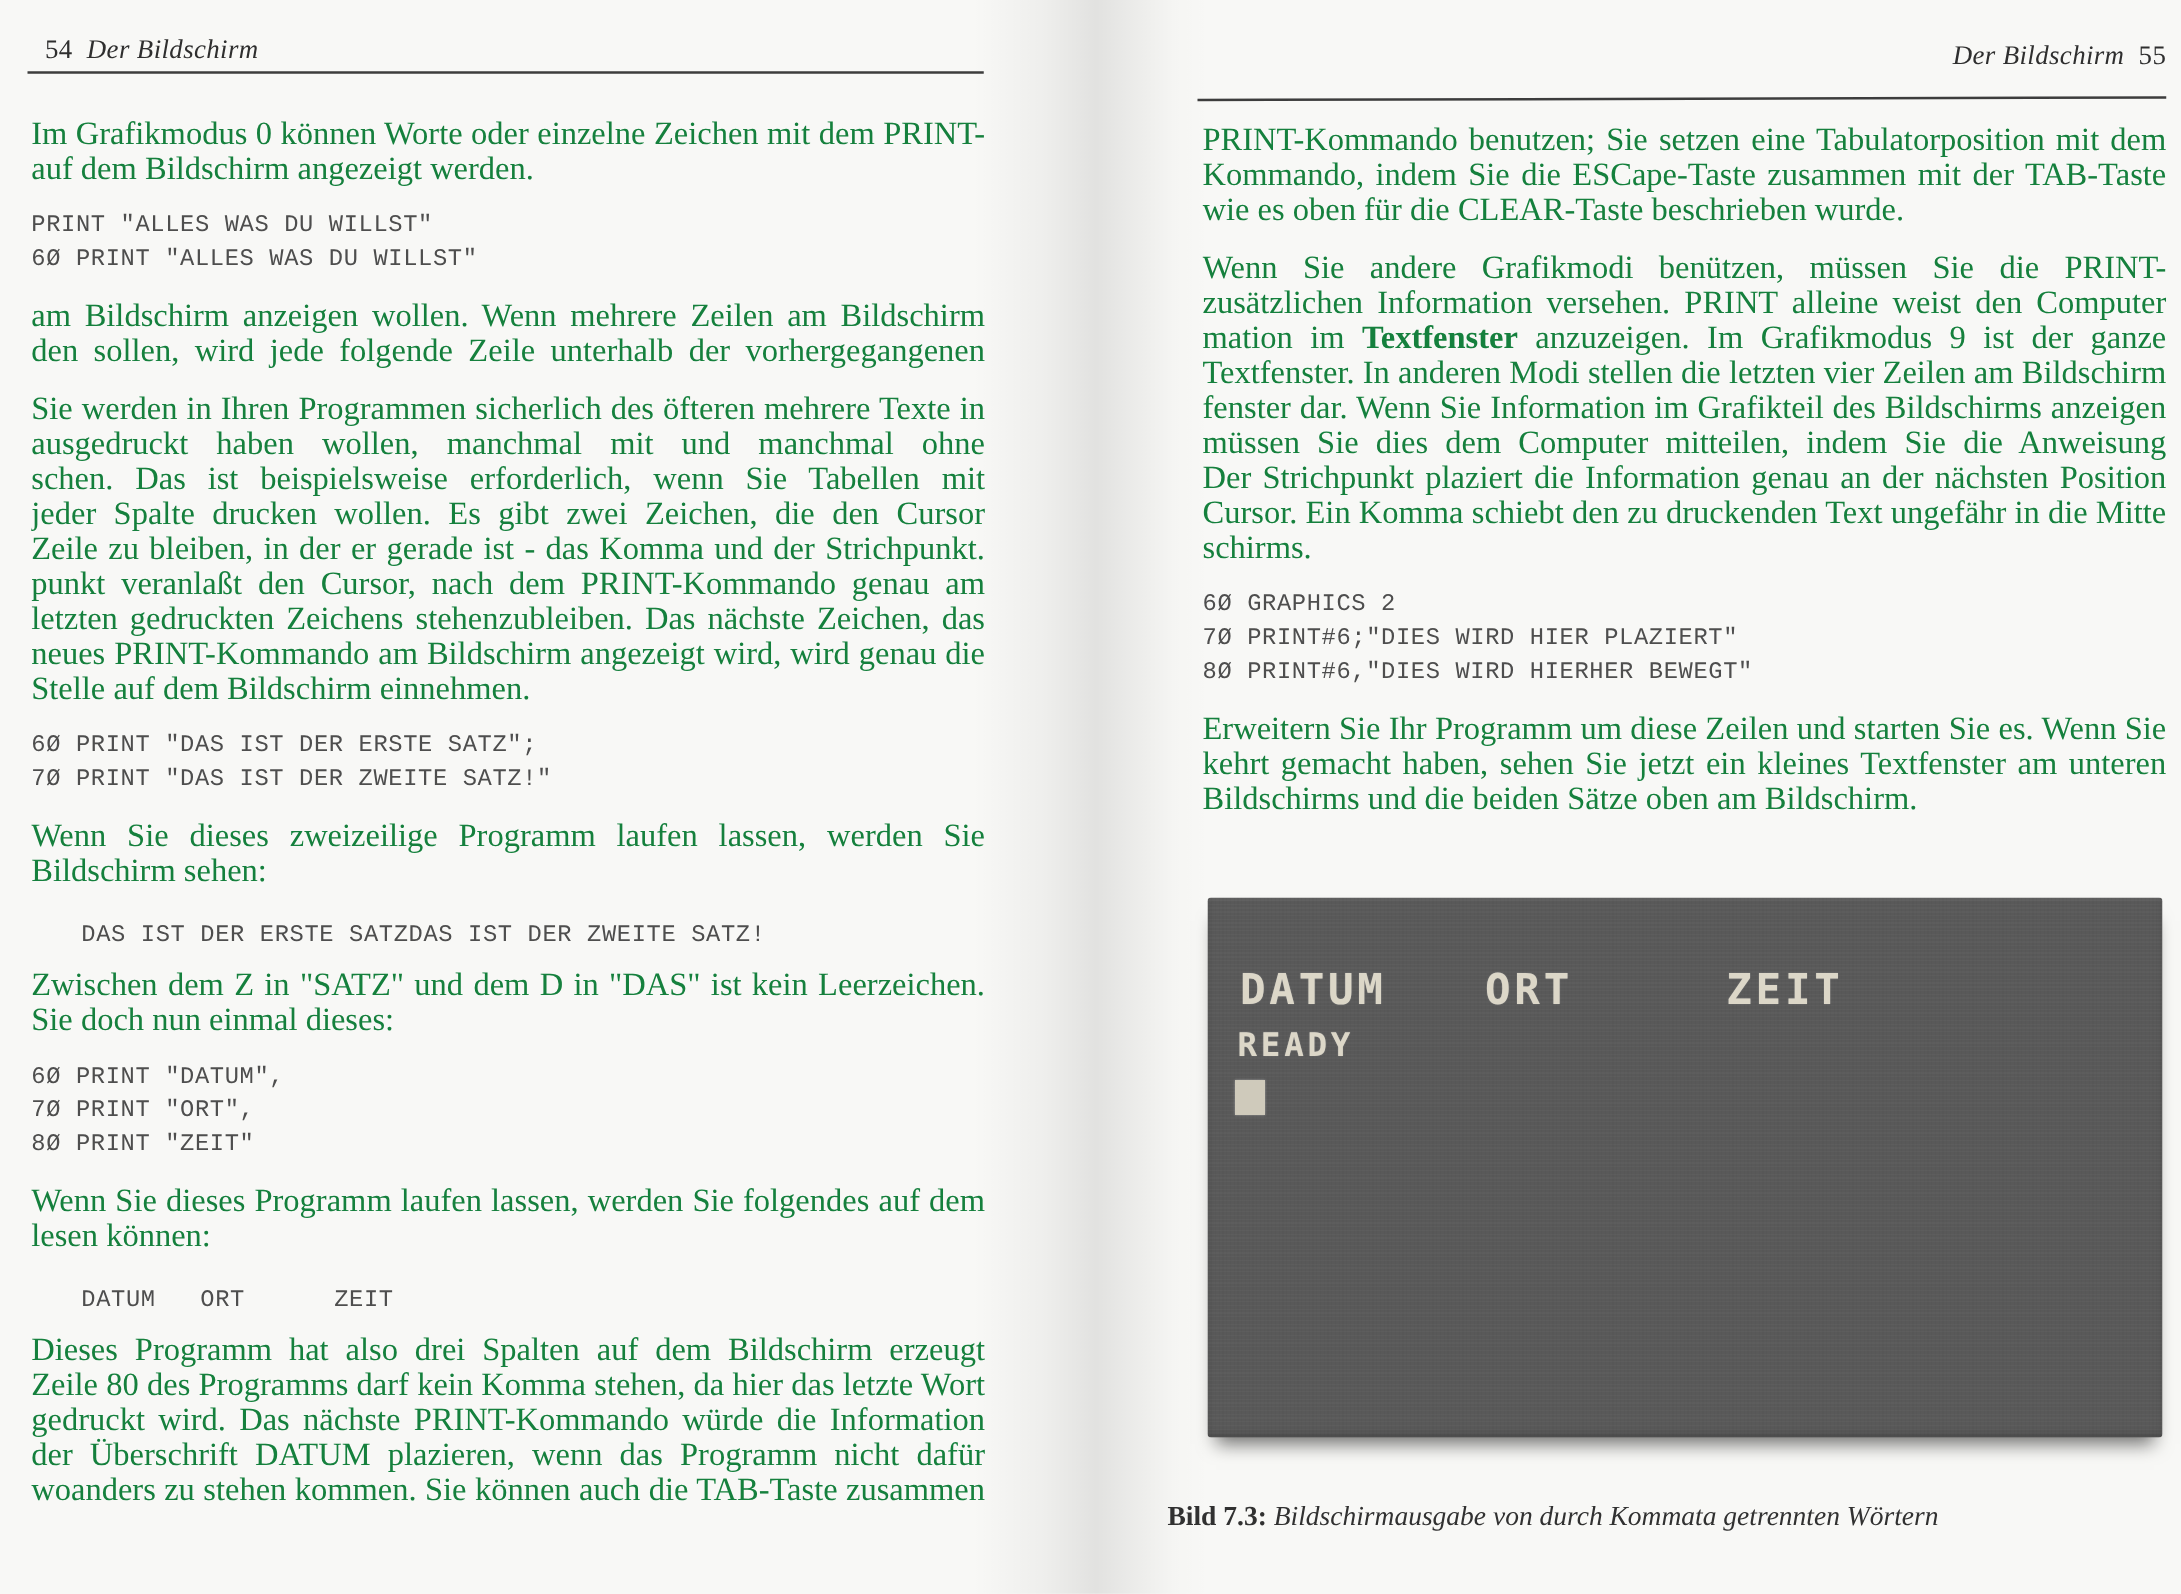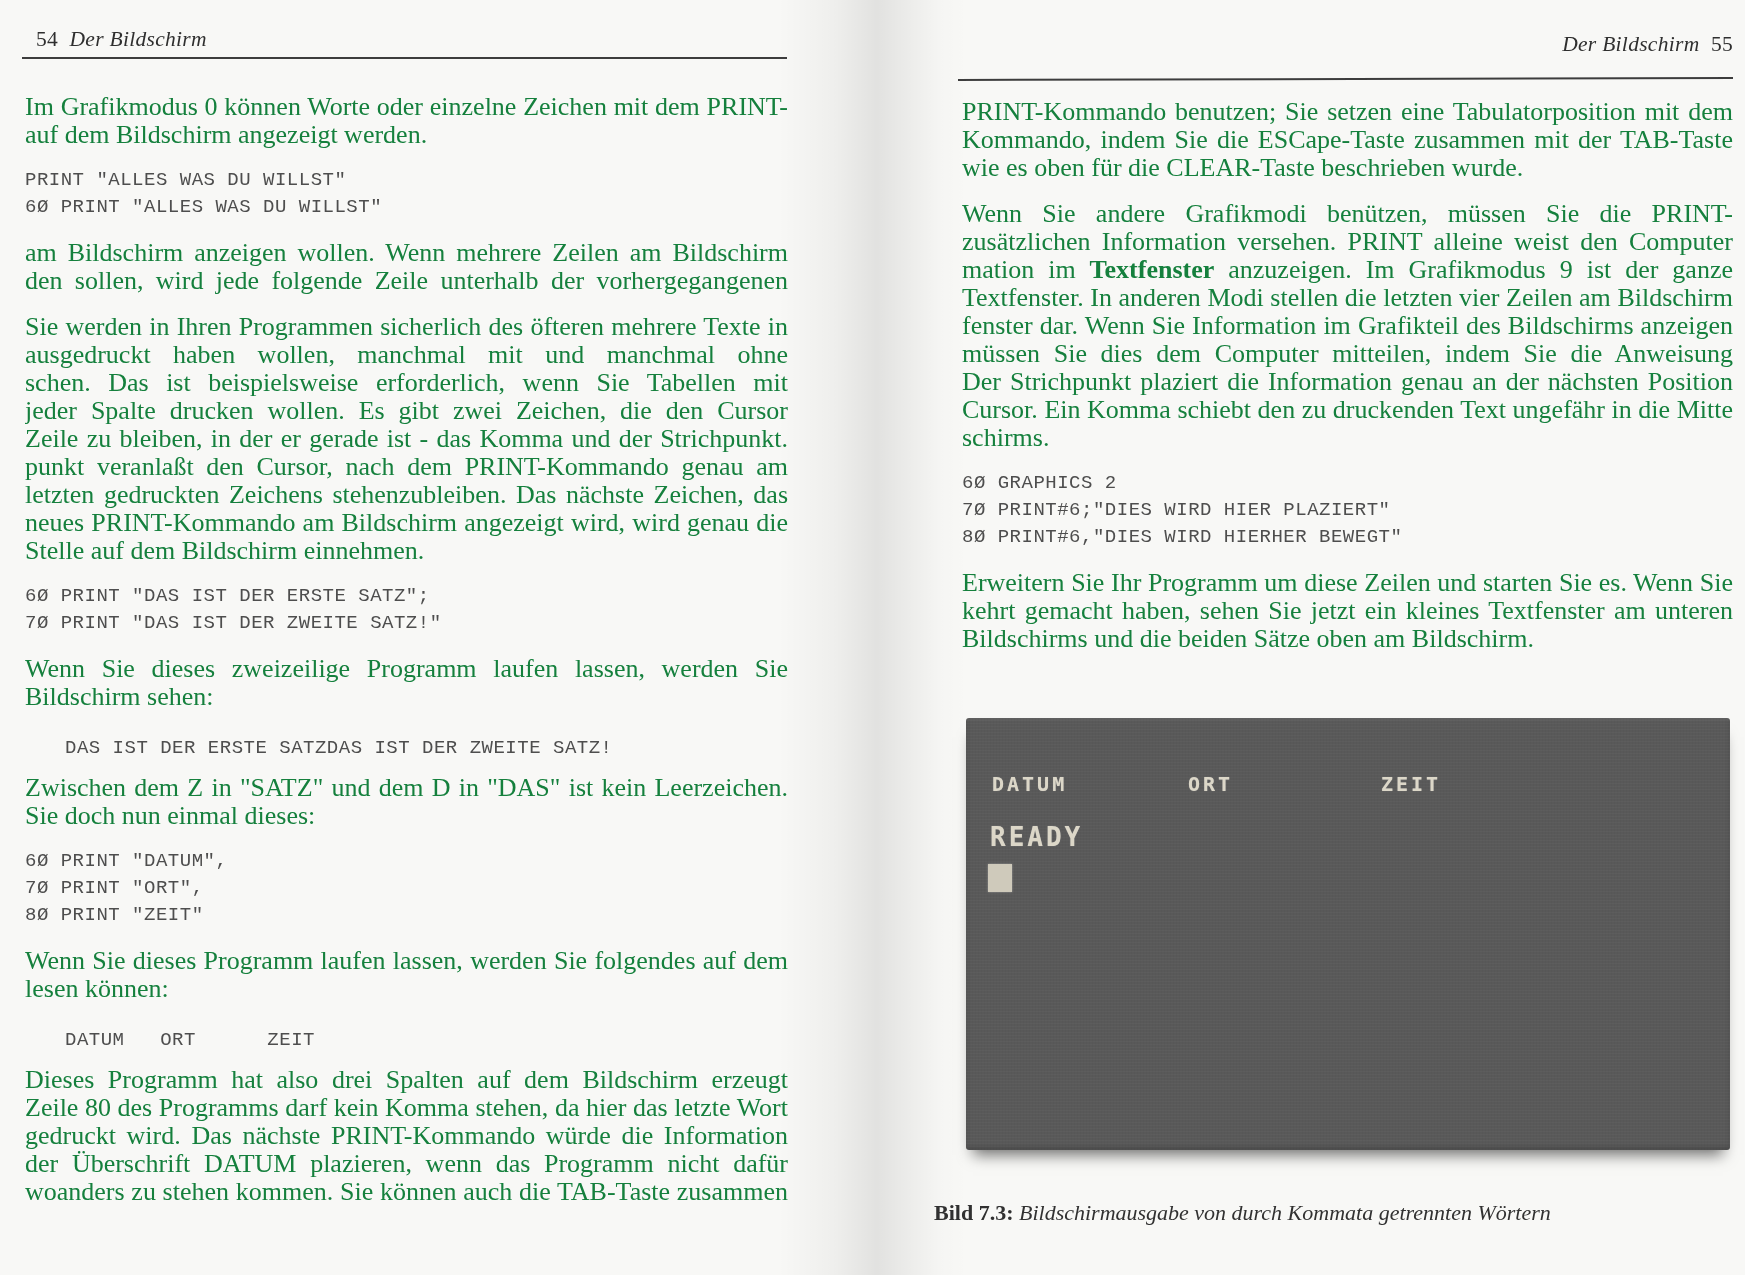--- a/index.html
+++ b/index.html
@@ -49,21 +49,21 @@
     background:#595959;
     background-image:
       repeating-linear-gradient(0deg, rgba(255,255,255,0.025) 0 1px, rgba(0,0,0,0) 1px 3px),
       repeating-linear-gradient(90deg, rgba(0,0,0,0.025) 0 1px, rgba(0,0,0,0) 1px 3px);
     border-radius:3px;
     box-shadow:0 12px 14px -7px rgba(0,0,0,0.55), inset 0 2px 3px rgba(255,255,255,0.07), inset 0 -3px 5px rgba(0,0,0,0.18);
   }
   .crt-word{
     position:absolute;top:54px;
     font-family:"DejaVu Sans Mono", monospace;font-weight:bold;
-    font-size:20px;letter-spacing:3px;color:#dcd7c8;
+    font-size:34px;letter-spacing:3px;color:#dcd7c8;
     text-shadow:0 0 1px rgba(255,255,255,0.35);
     white-space:pre;
   }
   .crt-ready{
     position:absolute;left:24px;top:104px;
     font-family:"DejaVu Sans Mono", monospace;font-weight:bold;
     font-size:26px;letter-spacing:3px;color:#dcd7c8;
     text-shadow:0 0 1px rgba(255,255,255,0.35);
   }
   .crt-cursor{

